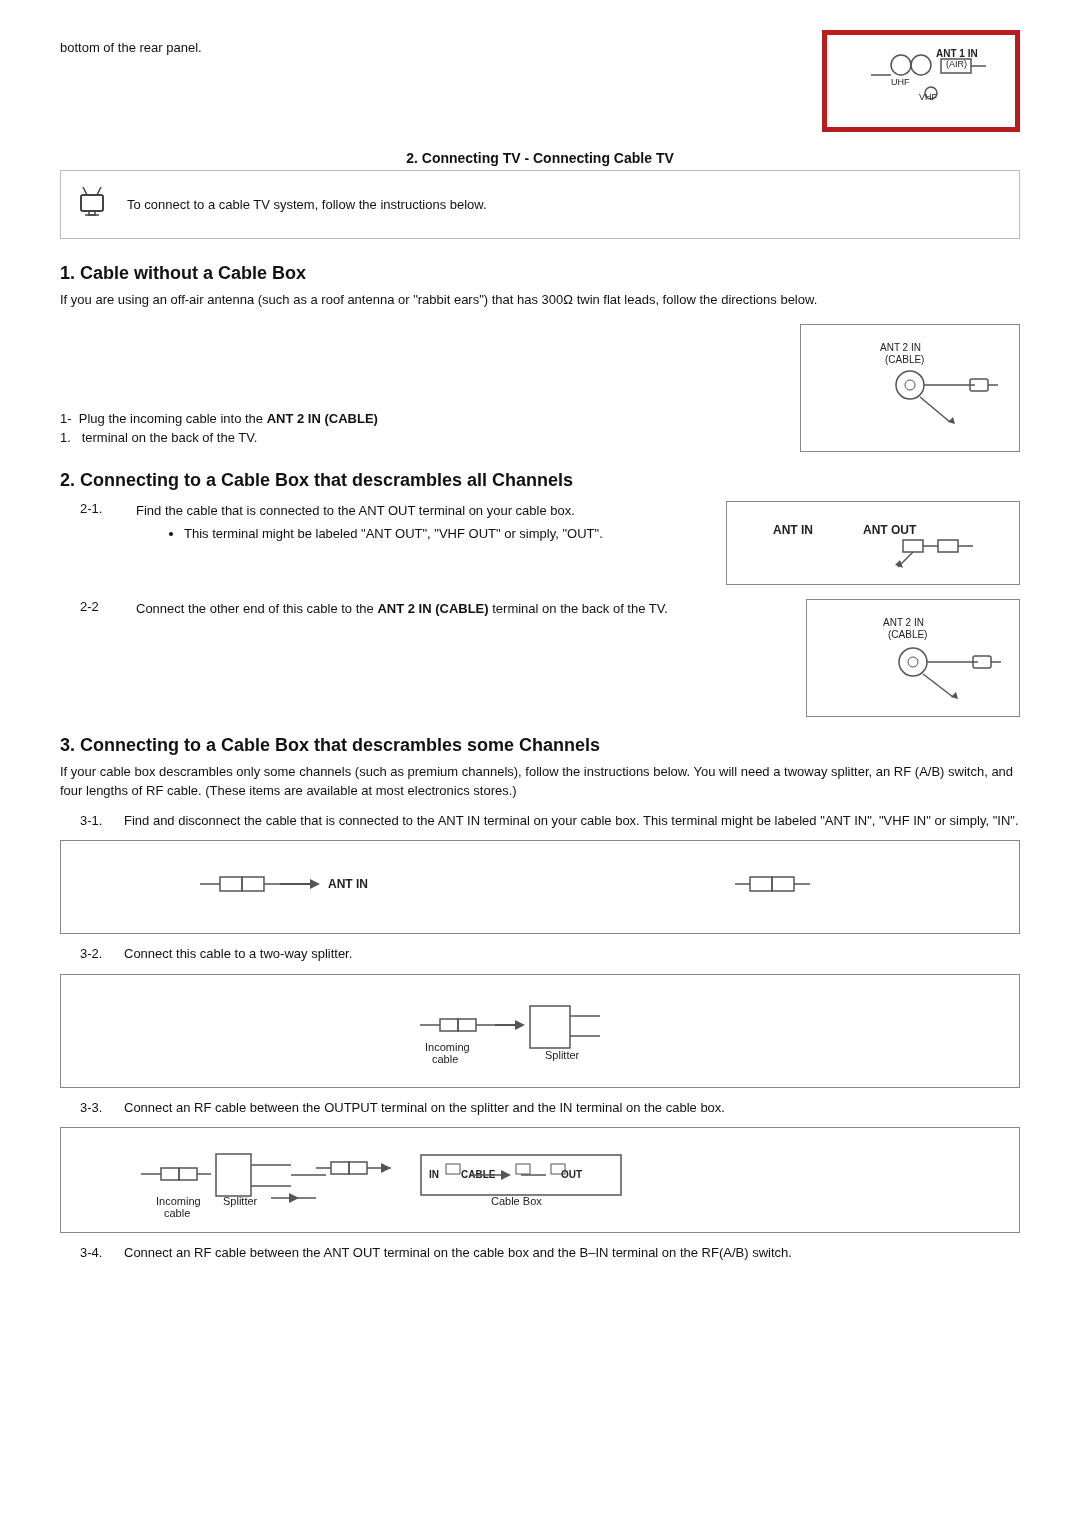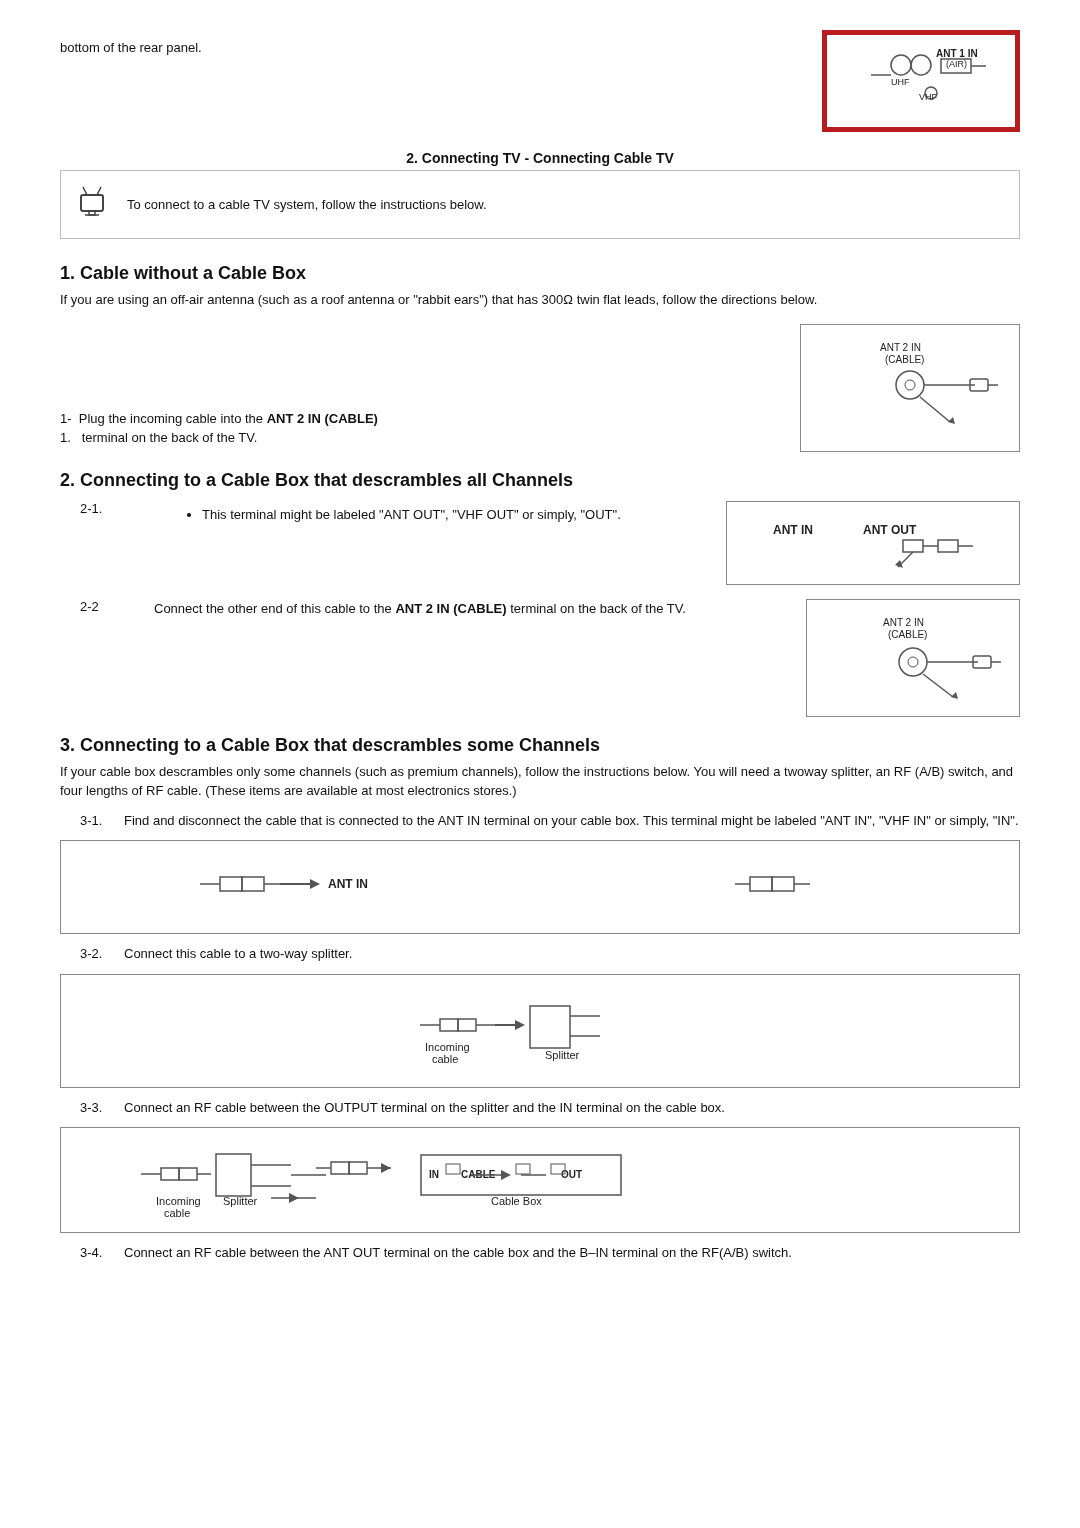--- a/index.html
+++ b/index.html
@@ -104,21 +104,21 @@
       display: flex;
       gap: 8px;
       margin: 10px 0 4px 20px;
       font-size: 13px;
       line-height: 1.5;
     }
     .step-label { min-width: 36px; font-size: 13px; }
 
     .step-with-diagram {
       display: flex;
-      gap: 38px;
+      gap: 20px;
       align-items: flex-start;
       margin: 10px 0 10px 20px;
     }
     .step-with-diagram .step-text { flex: 1; font-size: 13px; line-height: 1.5; }
 
     .full-width-diagram {
       border: 1px solid #888;
       width: 100%;
       margin: 10px 0;
       display: flex;
@@ -219,20 +219,21 @@
       <polygon points="128,85 133,80 135,87" fill="#555"></polygon>
     </svg>
   </div>
 </div>
 
 <div class="subsection-title">2.  Connecting to a Cable Box that descrambles all Channels</div>
 
 <div class="step-with-diagram">
   <div class="step-label">2-1.</div>
   <div class="step-text">
+    <div>Find the cable that is connected to the ANT OUT terminal on your cable box.</div>
     <ul style="margin-left:20px; margin-top:4px;">
       <li class="bullet-item">This terminal might be labeled "ANT OUT", "VHF OUT" or simply, "OUT".</li>
     </ul>
   </div>
   <div class="diagram-inline" style="min-width:280px;">
     <svg width="260" height="60">
 
       <text x="30" y="22" font-size="12" font-weight="bold" fill="#222">ANT IN</text>
 
       <text x="120" y="22" font-size="12" font-weight="bold" fill="#222">ANT OUT</text>

